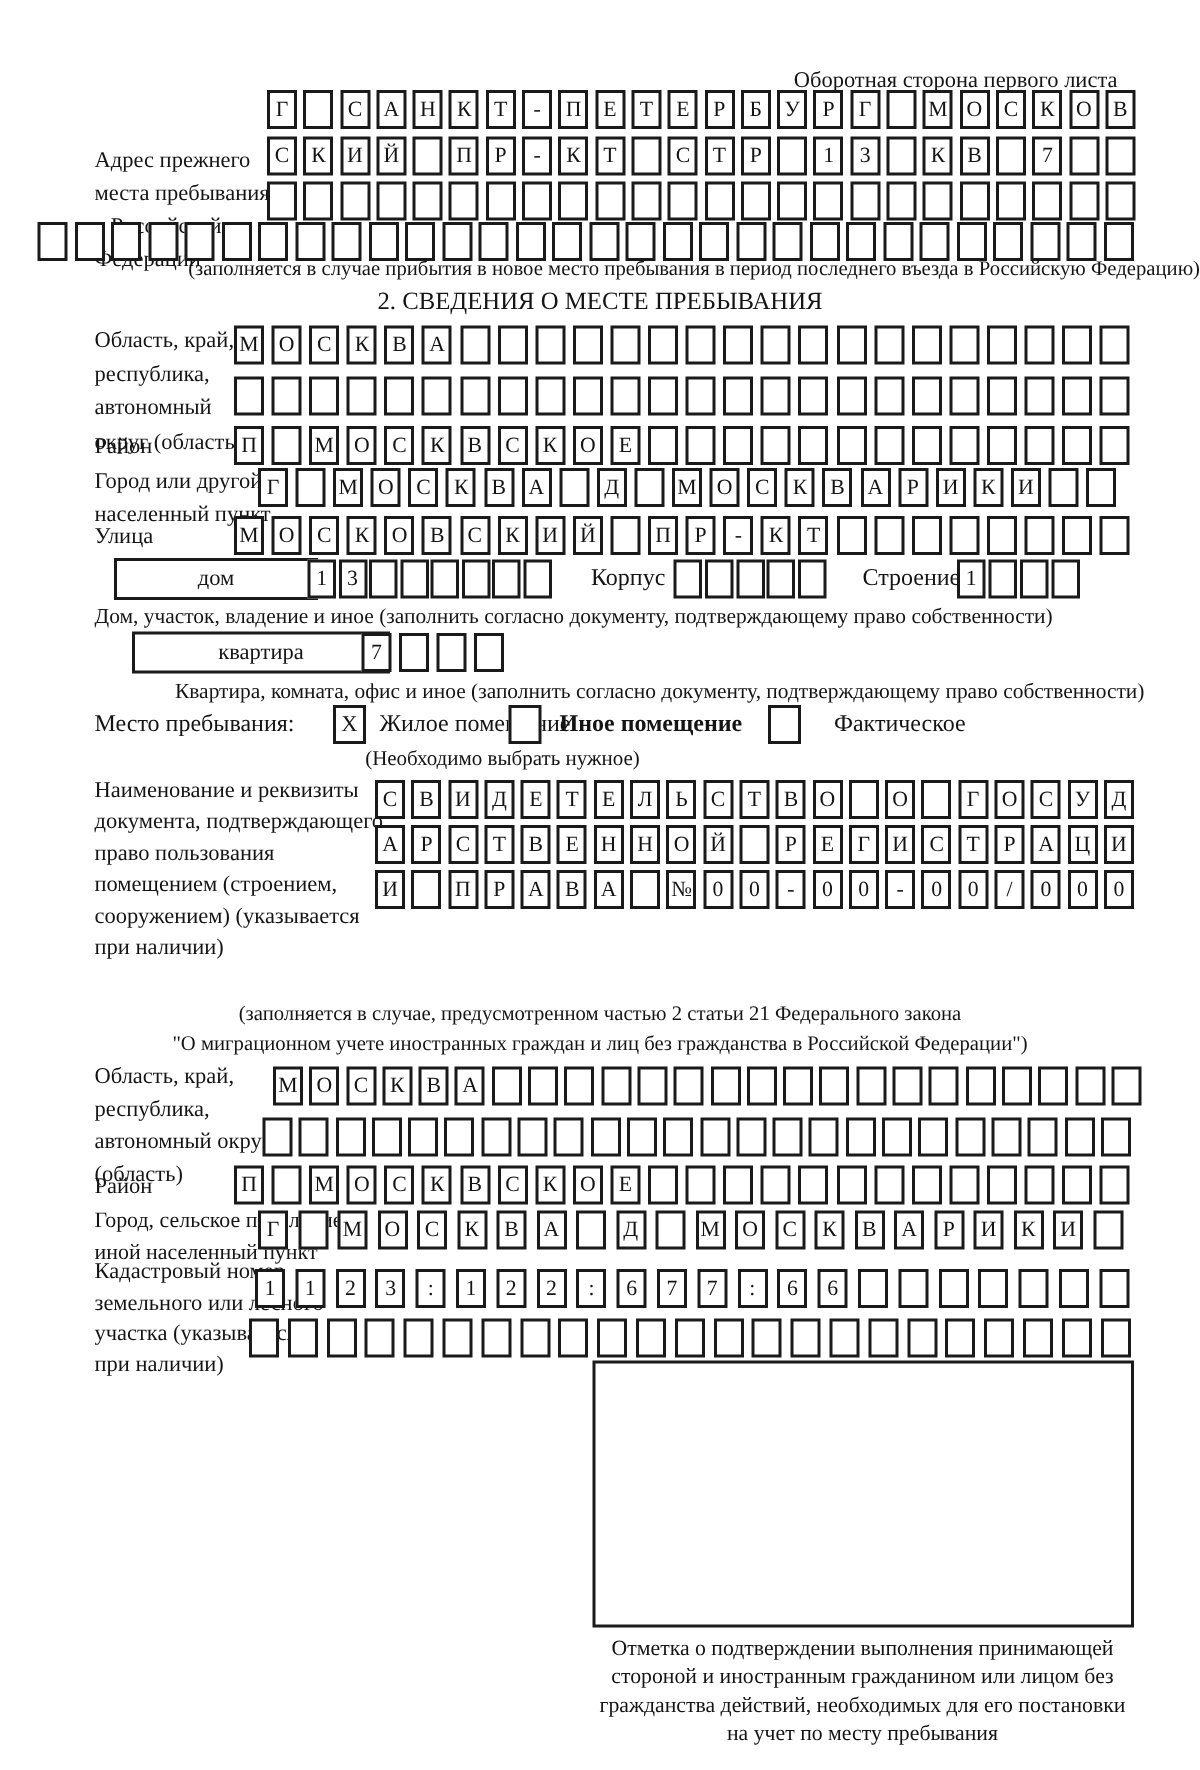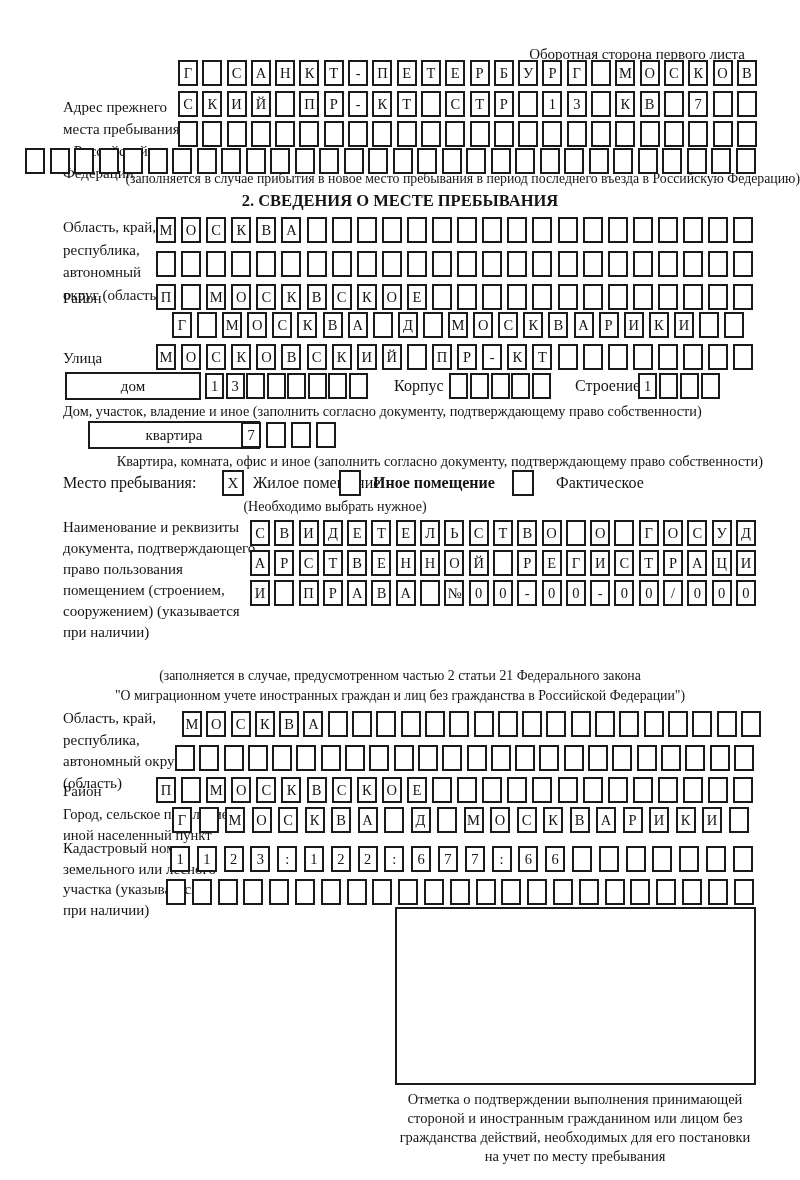--- a/index.html
+++ b/index.html
@@ -2,21 +2,21 @@
 <html><head>
 <meta charset="utf-8">
 <style>
   html,body{margin:0;padding:0;background:#fff;}
   .sheet{
     position:relative;width:800px;height:1180px;background:#fff;
     font-family:"Liberation Serif","DejaVu Serif",serif;color:#141414;overflow:hidden;
   }
   .lbl{position:absolute;font-size:15px;line-height:22px;white-space:pre-line;}
   .note{position:absolute;font-size:13.8px;text-align:center;white-space:pre-line;}
-  .h{position:absolute;left:0;width:800px;text-align:center;font-weight:bold;}
+  .h{position:absolute;left:0;width:800px;text-align:center;font-weight:normal;}
   .cellrow{position:absolute;display:flex;}
   .cell{
     flex:none;width:20px;height:26px;box-sizing:border-box;border:2px solid #1a1a1a;
     display:flex;align-items:center;justify-content:center;
     font-size:14.5px;background:#fff;
   }
   .sm .cell{width:19px;}
   .boxfield{
     position:absolute;box-sizing:border-box;border:2px solid #1a1a1a;height:28px;
     display:flex;align-items:center;justify-content:center;font-size:15px;background:#fff;
@@ -231,20 +231,22 @@
       <span class="cell"></span>
       <span class="cell"></span>
       <span class="cell"></span>
       <span class="cell"></span>
       <span class="cell"></span>
       <span class="cell"></span>
       <span class="cell"></span>
       <span class="cell"></span>
     </div>
 
+  <div class="lbl" style="left:63px;top:310px;">Город или другой
+населенный пункт</div>
   <div class="cellrow" style="left:172px;top:312px;gap:5.1px;">
       <span class="cell">Г</span>
       <span class="cell"></span>
       <span class="cell">М</span>
       <span class="cell">О</span>
       <span class="cell">С</span>
       <span class="cell">К</span>
       <span class="cell">В</span>
       <span class="cell">А</span>
       <span class="cell"></span>
@@ -285,21 +287,21 @@
       <span class="cell"></span>
       <span class="cell"></span>
       <span class="cell"></span>
       <span class="cell"></span>
       <span class="cell"></span>
       <span class="cell"></span>
       <span class="cell"></span>
       <span class="cell"></span>
     </div>
 
-  <div class="boxfield" style="left:65px;top:372px;width:136px;">дом</div>
+  <div class="boxfield" style="left:76px;top:372px;width:136px;">дом</div>
   <div class="cellrow sm" style="left:205px;top:373px;gap:1.5px;">
       <span class="cell">1</span>
       <span class="cell">3</span>
       <span class="cell"></span>
       <span class="cell"></span>
       <span class="cell"></span>
       <span class="cell"></span>
       <span class="cell"></span>
       <span class="cell"></span>
     </div>

